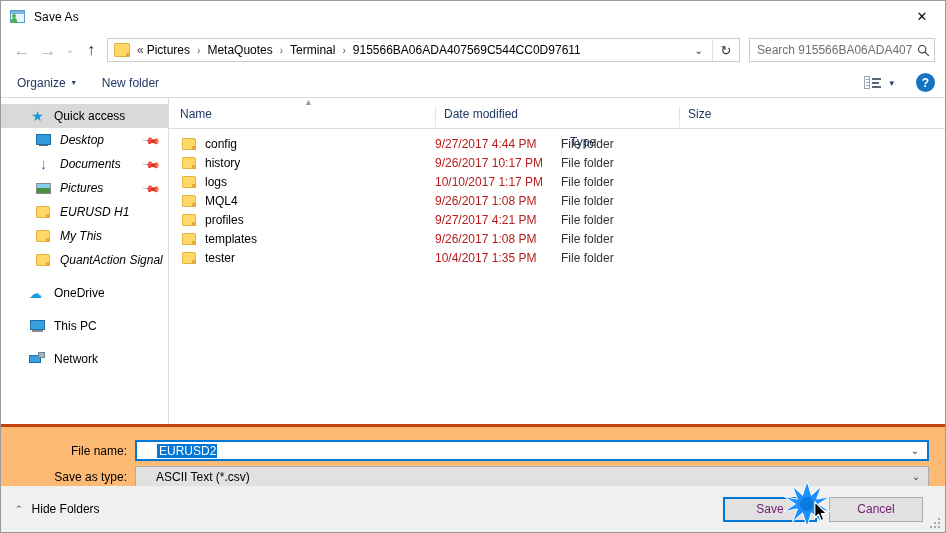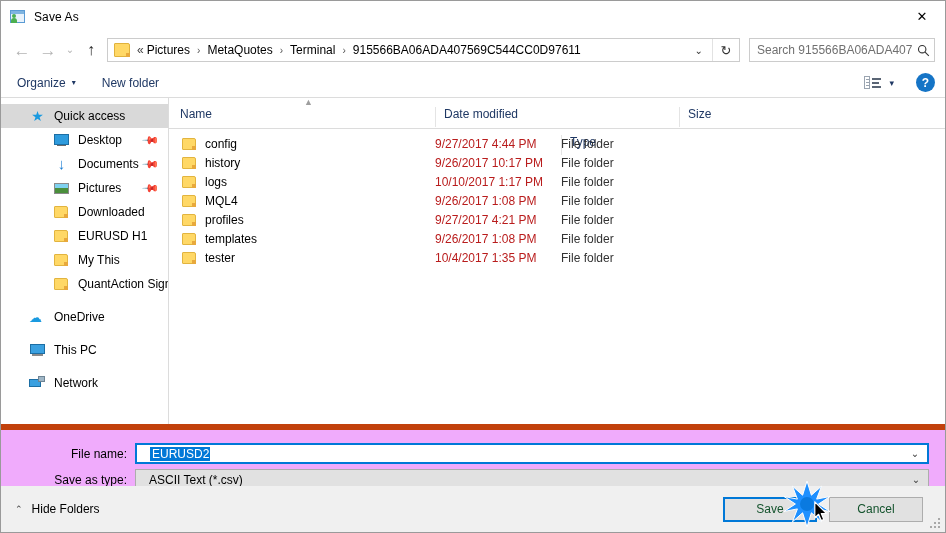--- a/index.html
+++ b/index.html
@@ -154,21 +154,21 @@
   }
   .side-item {
     height:24px; display:flex; align-items:center;
     font-size:12px; color:#000; white-space:nowrap;
     box-sizing:border-box; position:relative;
   }
   .side-item.selected { background:#d9d9d9; }
   .side-item .label { padding-left:2px; }
   .side-ic { width:17px; height:16px; margin-right:6px; flex:none; position:relative; }
   .lvl0 { padding-left:28px; }
-  .lvl1 { padding-left:52px; }
+  .lvl1 { padding-left:34px;font-style:italic; }
   .pin {
     position:absolute; right:10px; color:#8b8b8b; font-size:11px;
     transform:rotate(45deg);
   }
 
   
   .ic-star { color:#1a9ae0; font-size:14px; line-height:16px; display:block;
              text-align:center; }
   .ic-desktop .scr {
     position:absolute; left:1px; top:2px; width:15px; height:11px;
@@ -252,59 +252,59 @@
     content:""; position:absolute; right:-1px; bottom:-1px;
     width:4px; height:4px; background:#e8a93c;
   }
   .cell-name { width:230px; overflow:hidden; white-space:nowrap; }
   .cell-date { width:126px; color:#b91c1c; }
   .cell-type { width:118px; color:#333; }
   .cell-size { width:80px; color:#333; }
 
   
   .form {
-    border-top:6px solid #c2410c;
-    background:#f0abfc;
+    border-top:3px solid #c2410c;
+    background:#fdba74;
     padding:13px 16px 0 16px;
     box-sizing:border-box;
     height:62px; min-height:62px;
   }
   .frow { display:flex; align-items:center; height:21px; margin-bottom:5px; }
   .flabel {
     width:110px; text-align:right; padding-right:8px;
     font-size:12px; color:#000;
   }
   .fcombo {
     flex:1; height:21px; box-sizing:border-box;
     display:flex; align-items:center;
     font-size:12px;
   }
   .fcombo.name { background:#ffffff; border:2px solid #0078d7; }
   .fcombo.type { background:#e1e1e1; border:1px solid #adadad; }
-  .fcombo .val { padding-left:13px; flex:1; white-space:nowrap; overflow:hidden; }
+  .fcombo .val { padding-left:20px; flex:1; white-space:nowrap; overflow:hidden; }
   .fcombo.name .val .sel {
     background:#0078d7; color:#ffffff; padding:1px 1px 2px 2px;
   }
   .fcombo .chev { width:24px; text-align:center; color:#3b3b3b; font-size:10px; }
 
   
   .footer {
     height:46px; min-height:46px;
     background:#f0f0f0;
     display:flex; align-items:center;
     padding:0 12px 0 14px; box-sizing:border-box;
     position:relative;
   }
   .hide-folders { display:flex; align-items:center; font-size:12px; color:#000; }
   .hide-folders .caret { font-size:9px; color:#3b3b3b; margin-right:9px; }
   .btns { margin-left:auto; display:flex; align-items:center; }
   .btn {
     width:94px; height:25px; box-sizing:border-box;
     display:flex; align-items:center; justify-content:center;
-    font-size:12px; color:#14532d; background:#e1e1e1; border:1px solid #adadad;
+    font-size:12px; color:#701a75; background:#e1e1e1; border:1px solid #adadad;
   }
   .btn.save { border:2px solid #0078d7; margin-right:12px; position:relative; }
   .btn.cancel { margin-right:10px; }
 
   .grip { position:absolute; right:4px; bottom:3px; width:11px; height:11px; }
   .grip i {
     position:absolute; width:2px; height:2px; background:#a9a9a9; display:block;
   }
 
   
@@ -419,26 +419,20 @@
       <div class="side-item lvl1">
         <span class="side-ic ic-pic">
             <span class="frame"></span>
             <span class="sky"></span>
             <span class="hill"></span>
           </span>
         <span class="label">Pictures</span>
         <span class="pin">📌</span>
       </div>
 
-      <div class="side-item lvl1">
-        <span class="side-ic">
-            <span class="ic-folder"></span>
-          </span>
-        <span class="label">Downloaded</span>
-      </div>
 
       <div class="side-item lvl1">
         <span class="side-ic">
             <span class="ic-folder"></span>
           </span>
         <span class="label">EURUSD H1</span>
       </div>
 
       <div class="side-item lvl1">
         <span class="side-ic">

